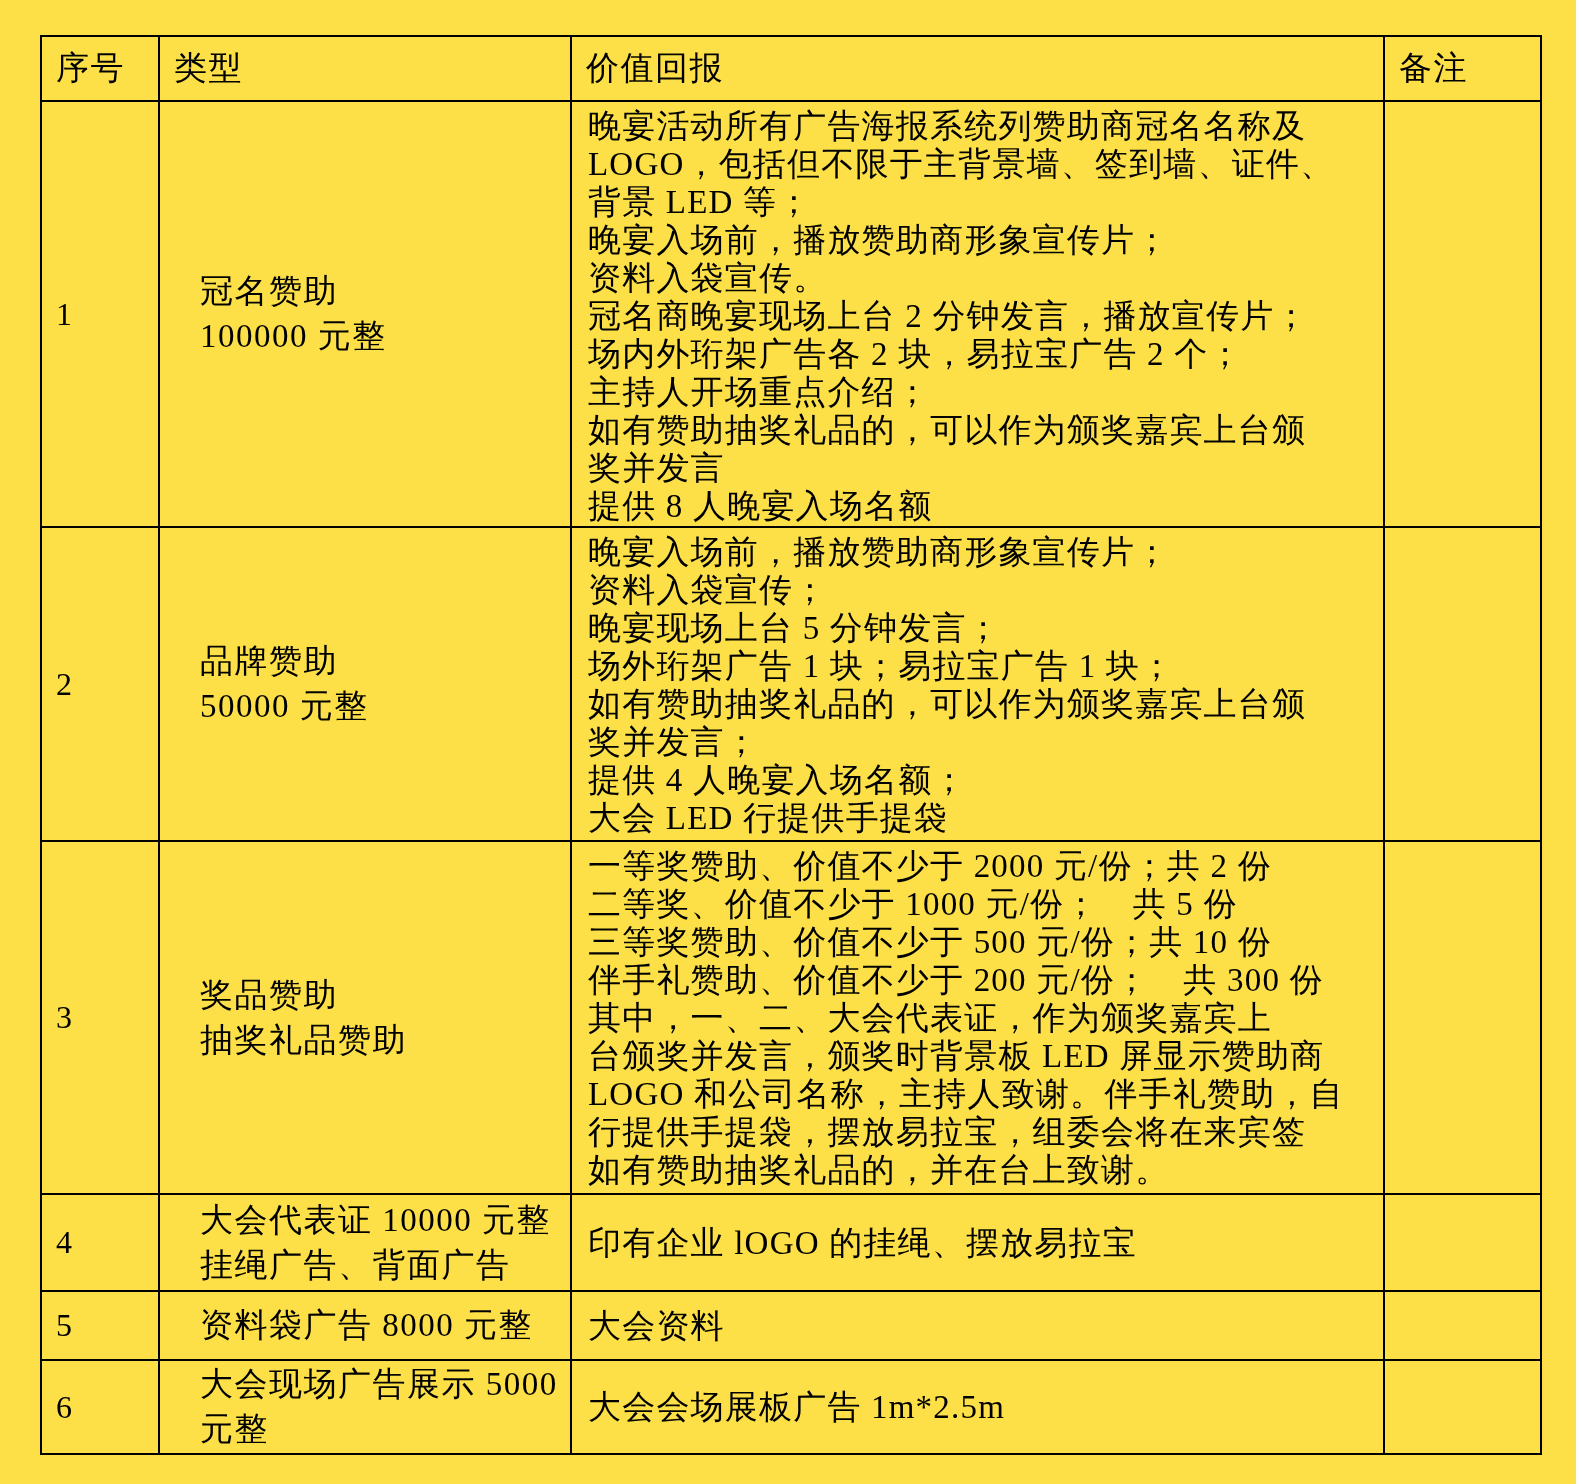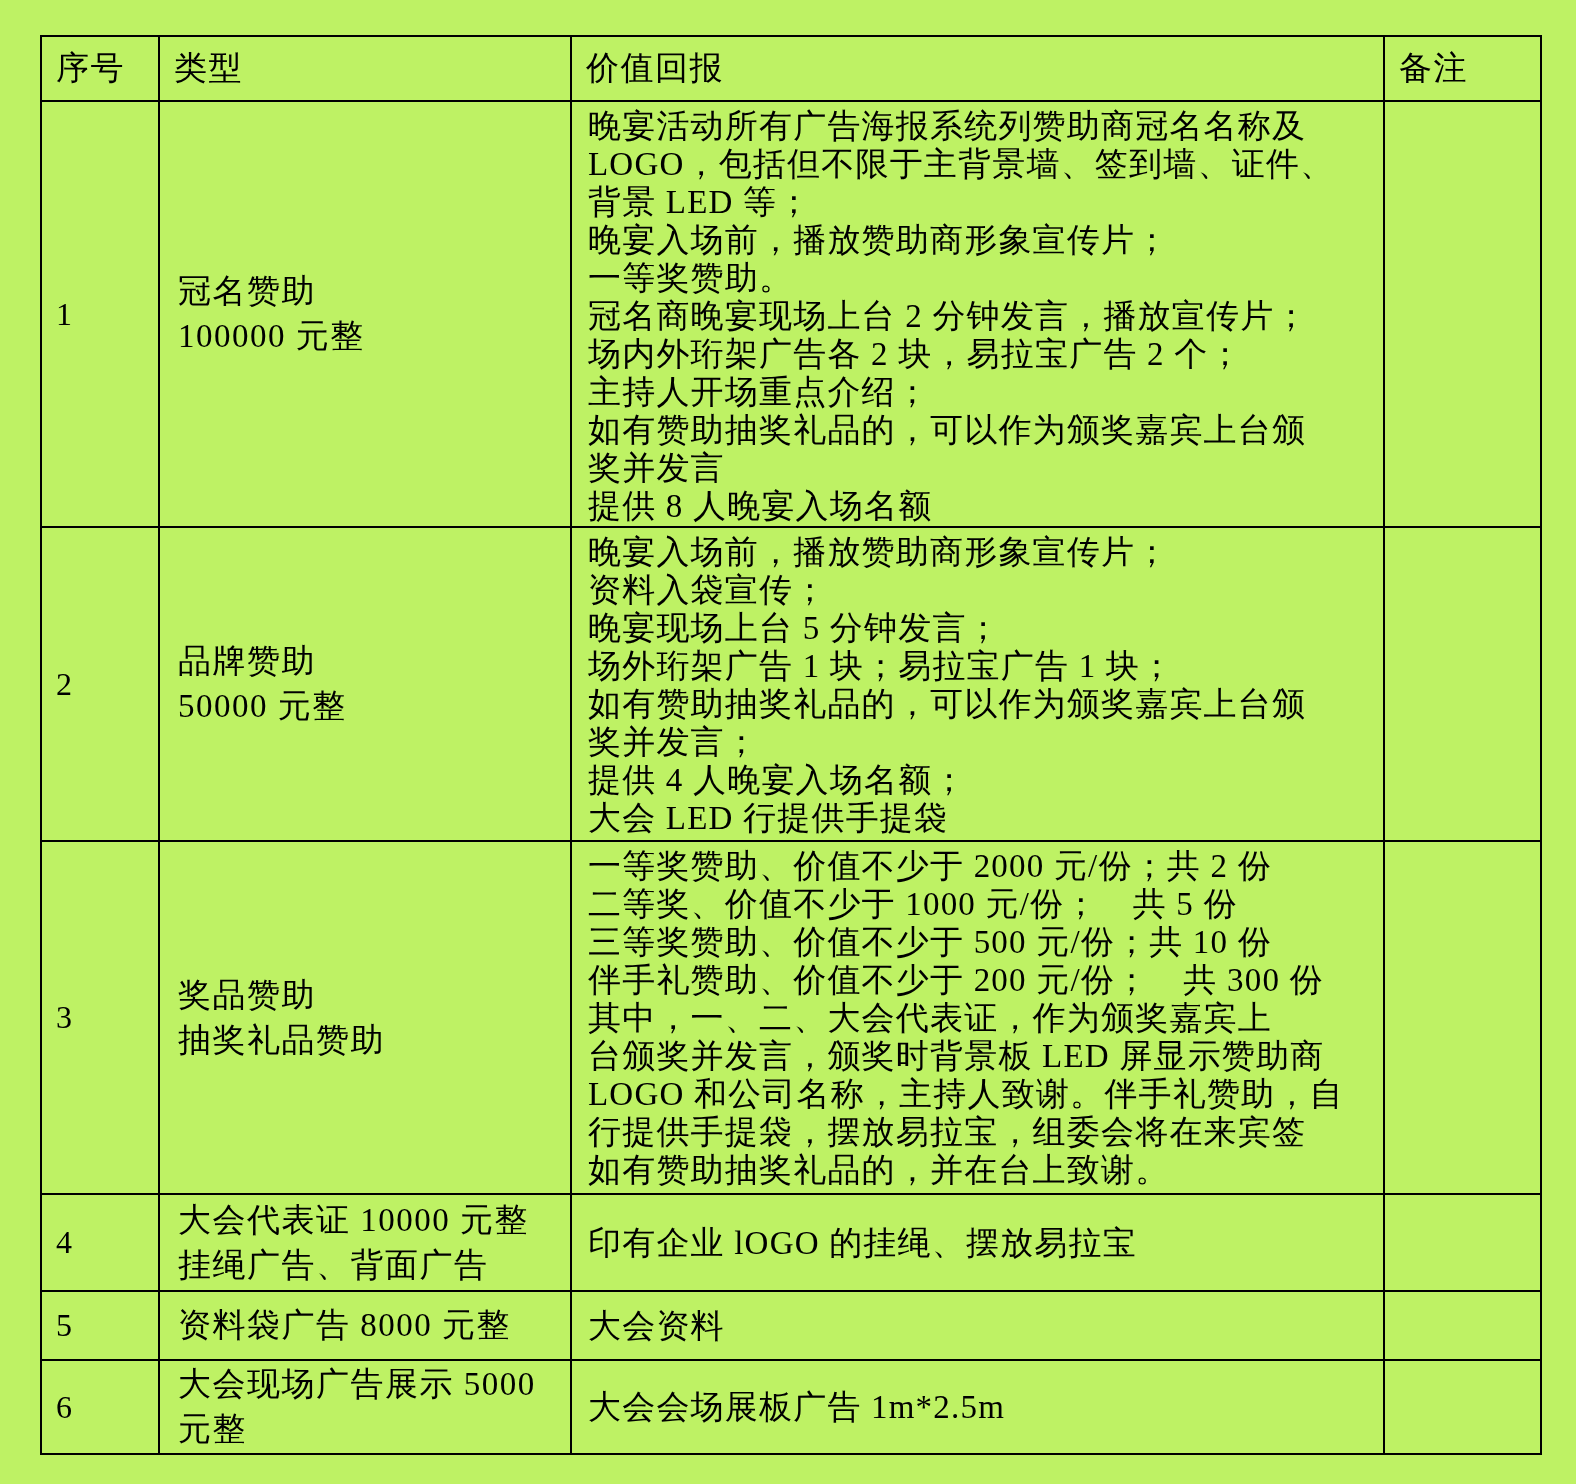--- a/index.html
+++ b/index.html
@@ -8,21 +8,21 @@
     background: #ffffff;
     width: 1576px;
     height: 1484px;
     font-family: "Liberation Serif", "DejaVu Serif", serif;
     color: #000000;
   }
   .page {
     position: relative;
     width: 1576px;
     height: 1484px;
-    background: #bef264;
+    background: #fde047;
     overflow: hidden;
   }
   table.sponsor {
     position: absolute;
     left: 40px;
     top: 35px;
     width: 1500px;
     border-collapse: collapse;
     table-layout: fixed;
   }
@@ -44,21 +44,21 @@
     vertical-align: middle;
     padding-left: 14px;
   }
   td.c-type {
     font-size: 33px;
     letter-spacing: 1.5px;
     vertical-align: middle;
     padding-left: 18px;
     padding-right: 6px;
   }
-  td.c-type .tline { line-height: 45px; }
+  td.c-type .tline { line-height: 45px; margin-left: 22px; }
   td.c-value {
     font-size: 33px;
     letter-spacing: 1.2px;
     padding-left: 16px;
     padding-right: 4px;
   }
   td.v-top { vertical-align: top; padding-top: 5px; }
   td.v-mid { vertical-align: middle; }
   td.c-value .vline { line-height: 38px; }
   td.c-note { vertical-align: middle; }
@@ -87,21 +87,21 @@
         <td class="c-no">1</td>
         <td class="c-type">
           <div class="tline">冠名赞助</div>
           <div class="tline">100000 元整</div>
         </td>
         <td class="c-value v-top">
           <div class="vline">晚宴活动所有广告海报系统列赞助商冠名名称及</div>
           <div class="vline">LOGO，包括但不限于主背景墙、签到墙、证件、</div>
           <div class="vline">背景 LED 等；</div>
           <div class="vline">晚宴入场前，播放赞助商形象宣传片；</div>
-          <div class="vline">一等奖赞助。</div>
+          <div class="vline">资料入袋宣传。</div>
           <div class="vline">冠名商晚宴现场上台 2 分钟发言，播放宣传片；</div>
           <div class="vline">场内外珩架广告各 2 块，易拉宝广告 2 个；</div>
           <div class="vline">主持人开场重点介绍；</div>
           <div class="vline">如有赞助抽奖礼品的，可以作为颁奖嘉宾上台颁</div>
           <div class="vline">奖并发言</div>
           <div class="vline">提供 8 人晚宴入场名额</div>
         </td>
         <td class="c-note"></td>
       </tr>
       <tr style="height:314px;">

